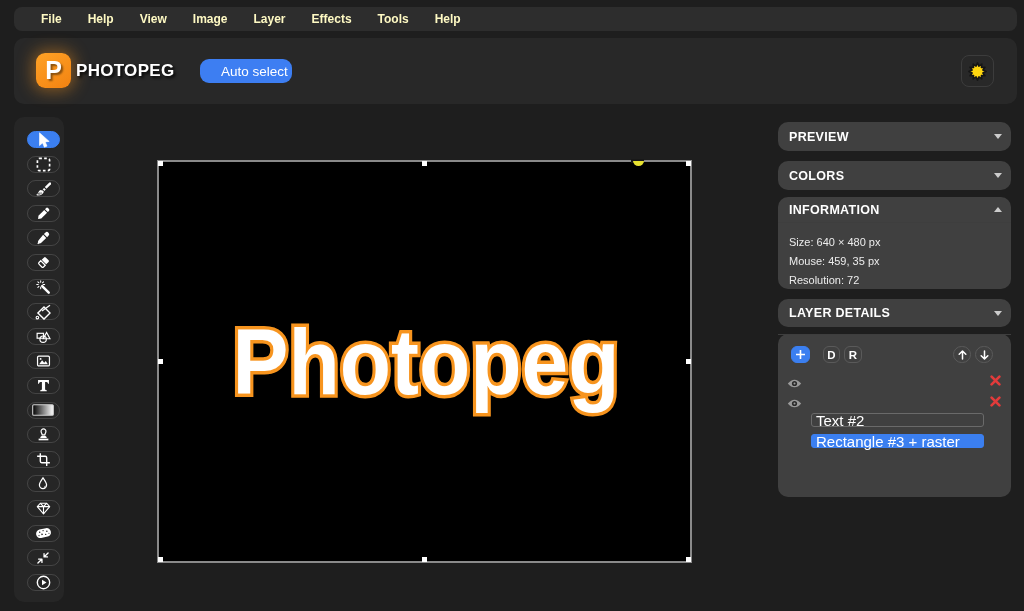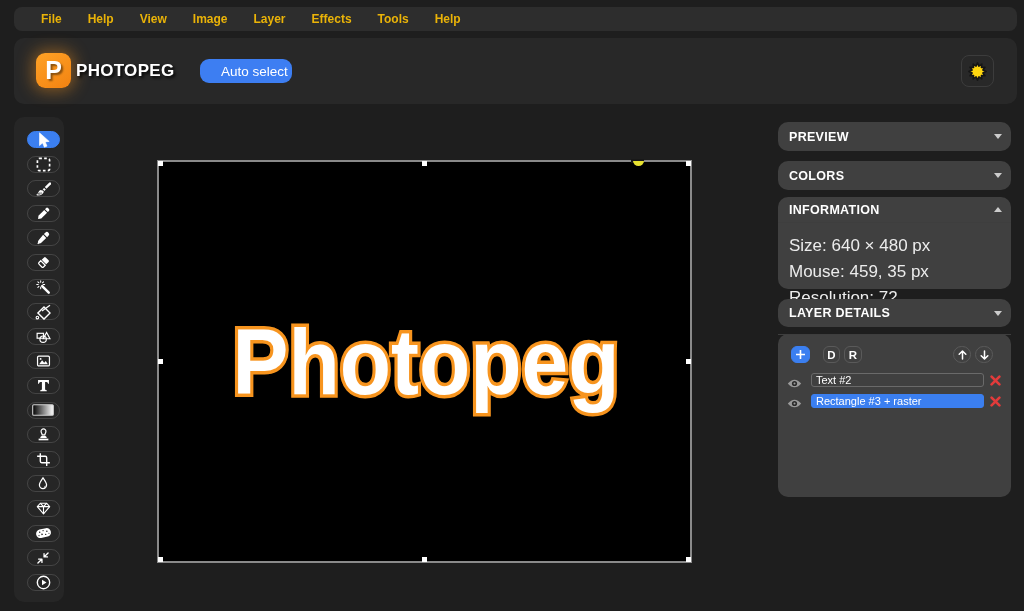--- a/index.html
+++ b/index.html
@@ -3,21 +3,21 @@
 <meta charset="utf-8">
 <style>
   * { margin:0; padding:0; box-sizing:border-box; }
   html,body { width:1024px; height:611px; background:#1e1e1e; overflow:hidden;
     font-family:"Liberation Sans", sans-serif; }
   .abs { position:absolute; }
 
   
   #menubar { left:14px; top:7px; width:1003px; height:24px; background:#2d2d2d;
     border-radius:8px; display:flex; align-items:center; padding-left:27px; gap:26px; }
-  #menubar span { color:#eab308; font-size:12px; font-weight:700; }
+  #menubar span { color:#fef9c3; font-size:12px; font-weight:700; }
 
   
   #header { left:14px; top:38px; width:1003px; height:66px; background:#282828; border-radius:10px; }
   #logo { left:22px; top:15px; width:35px; height:35px; border-radius:9px;
     background:linear-gradient(145deg,#ffa226,#f28211);
     box-shadow:0 0 16px 3px rgba(247,148,30,.45);
     display:flex; align-items:center; justify-content:center; }
   #logo b { color:#fff; font-size:25px; font-weight:700; text-shadow:2px 2px 2px rgba(0,0,0,.45); }
   #brand { left:62px; top:23px; color:#fff; font-size:17px; font-weight:700;
     letter-spacing:.3px; text-shadow:2px 2px 3px rgba(0,0,0,.85); }
@@ -42,29 +42,29 @@
 
   
   .panel { left:778px; width:233px; background:#404040; border-radius:10px; color:#fff; }
   .phead { height:28px; display:flex; align-items:center; padding:0 9px 0 11px;
     font-size:12.5px; font-weight:700; letter-spacing:.3px; justify-content:space-between; }
   .tri { width:0; height:0; border-left:4.5px solid transparent; border-right:4.5px solid transparent; }
   .tri.down { border-top:5.5px solid #ccc; }
   .tri.up { border-bottom:5.5px solid #ccc; }
   .pbody { border-top:1px solid #3e3e3e; }
 
-  #info-body { padding:10px 11px; font-size:17px; color:#ececec; line-height:26px; }
+  #info-body { padding:10px 11px; font-size:11px; color:#ececec; line-height:19px; }
 
   
   .lbtn { position:absolute; height:17px; border-radius:6px; border:1px solid #5a5a5a;
     color:#fff; font-size:11.5px; font-weight:700; display:flex; align-items:center;
     justify-content:center; background:transparent; }
   .lbtn.blue { background:#3b7ff0; border-color:#3b7ff0; }
   .lrow-name { position:absolute; height:14px; border:1px solid #6a6a6a; border-radius:3px;
-    color:#fff; font-size:11px; display:flex; align-items:center; padding-left:4px; width:173px; left:33px; }
+    color:#fff; font-size:15px; display:flex; align-items:center; padding-left:4px; width:173px; left:33px;margin-top:40px; }
   .lrow-name.sel { background:#3b7ff0; border-color:#3b7ff0; }
 </style>
 </head>
 <body>
   <div class="abs" id="menubar">
     <span>File</span>
     <span>Help</span>
     <span>View</span>
     <span>Image</span>
     <span>Layer</span>

